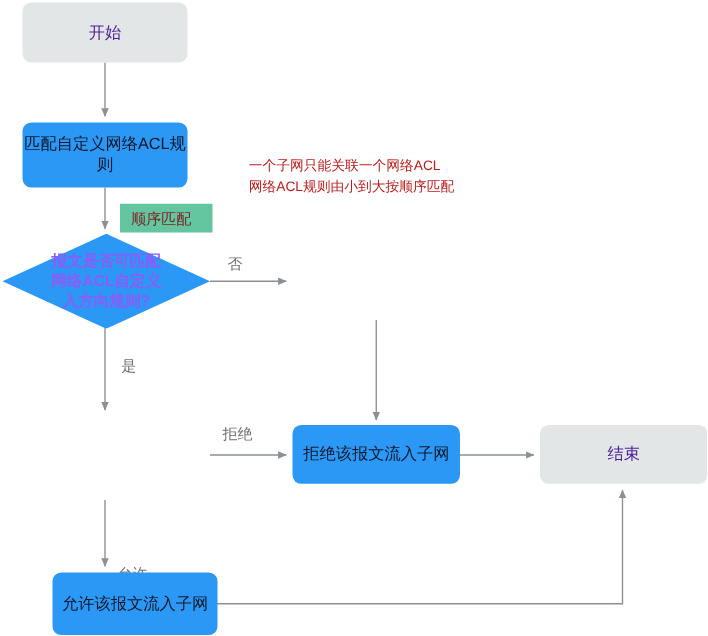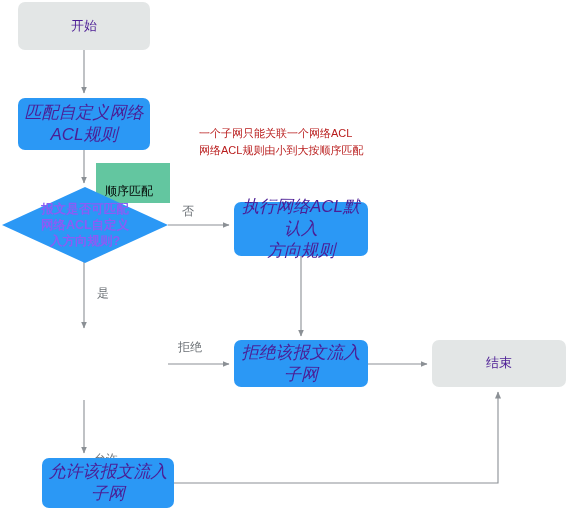--- a/index.html
+++ b/index.html
@@ -34,23 +34,22 @@
   }
   .node-terminal {
     background: #e3e6e6;
     border-radius: 7px;
     color: #4c1d95;
     font-size: 13px;
   }
   .node-process {
     background: #2b98f5;
     border-radius: 7px;
-    color: #4c1d95;
-    font-size: 17px;
-    font-style: italic;
+    color: #0f172a;
+    font-size: 13px;
   }
   .node-decision {
     color: #8b5cf6;
     font-size: 12.5px;
     font-weight: bold;
   }
   .diamond-shape {
     position: absolute;
     left: 0;
     top: 0;
@@ -67,23 +66,23 @@
   }
   .edge-label {
     position: absolute;
     color: #6b7075;
     font-size: 12px;
     white-space: nowrap;
   }
   .tag-label {
     position: absolute;
     background: #63c6a0;
-    color: #000000;
+    color: #7f1d1d;
     font-size: 12px;
-    padding: 20px 9px;
+    padding: 4px 9px;
     box-sizing: border-box;
     white-space: nowrap;
   }
   .note {
     position: absolute;
     color: #b91c1c;
     font-size: 11px;
     line-height: 1.55;
     white-space: pre-line;
   }
@@ -136,24 +135,20 @@
 网络ACL规则由小到大按顺序匹配</span>
   </div>
 
   <div class="node node-decision" style="left:2px; top:187px; width:166px; height:76px;">
     <span class="diamond-shape"></span>
     <span class="dtext" style="white-space:pre-line;">报文是否可匹配
 网络ACL自定义
 入方向规则?</span>
   </div>
 
-  <div class="node node-process" style="left:234px; top:202px; width:134px; height:54px;">
-    <span style="white-space:pre-line;">执行网络ACL默认入
-方向规则</span>
-  </div>
 
   <div class="edge-label" style="left:182px; top:203px;">
     <span>否</span>
   </div>
 
   <div class="edge-label" style="left:97px; top:285px;">
     <span>是</span>
   </div>
 
 

